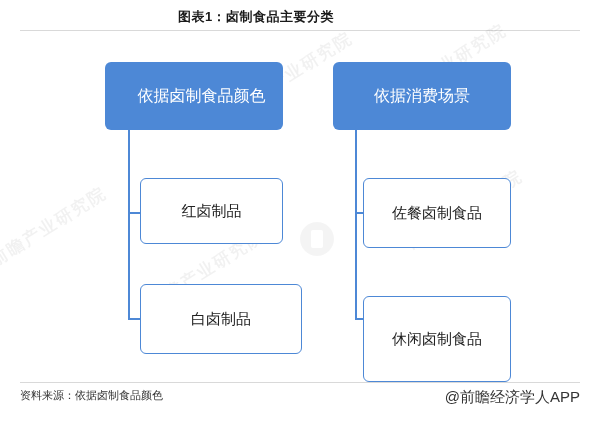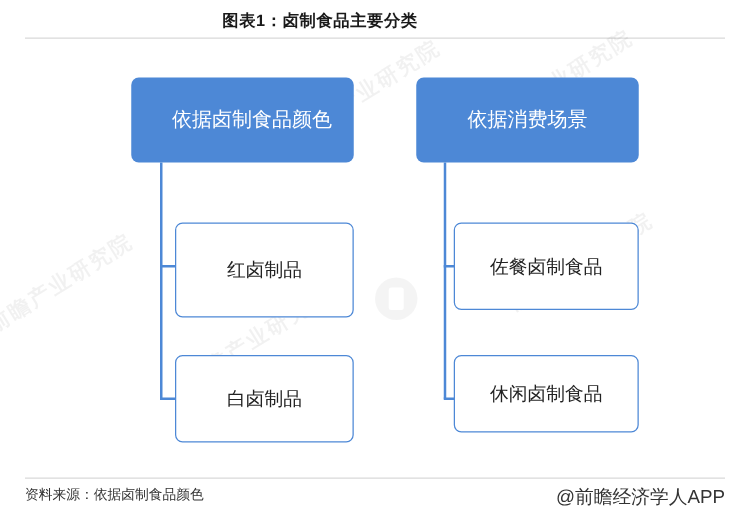--- a/index.html
+++ b/index.html
@@ -92,26 +92,26 @@
     color: #ffffff;
     font-size: 16px;
   }
   .box.child {
     background: #ffffff;
     color: #222222;
     border: 1px solid #4d88d6;
   }
   
   #box-left-parent  { left: 105px; top: 62px;  width: 178px; height: 68px; padding-left: 15px; }
-  #box-left-child-1 { left: 140px; top: 178px; width: 143px; height: 76px; }
-  #box-left-child-2 { left: 140px; top: 284px; width: 143px; height: 70px; }
+  #box-left-child-1 { left: 140px; top: 178px; width: 143px; height: 66px; }
+  #box-left-child-2 { left: 140px; top: 284px; width: 162px; height: 70px; }
   
   #box-right-parent  { left: 333px; top: 62px;  width: 178px; height: 68px; }
   #box-right-child-1 { left: 363px; top: 178px; width: 148px; height: 70px; }
-  #box-right-child-2 { left: 363px; top: 284px; width: 148px; height: 62px; font-family: Liberation Serif, serif; }
+  #box-right-child-2 { left: 363px; top: 296px; width: 148px; height: 86px; font-family: Liberation Serif, serif; }
   
   .conn {
     position: absolute;
     background: #4d88d6;
   }
   
   #conn-left-v  { left: 128px; top: 130px; width: 1.5px; height: 189px; }
   #conn-left-h1 { left: 128px; top: 212px; width: 13px; height: 1.5px; }
   #conn-left-h2 { left: 128px; top: 318px; width: 13px; height: 1.5px; }
   

